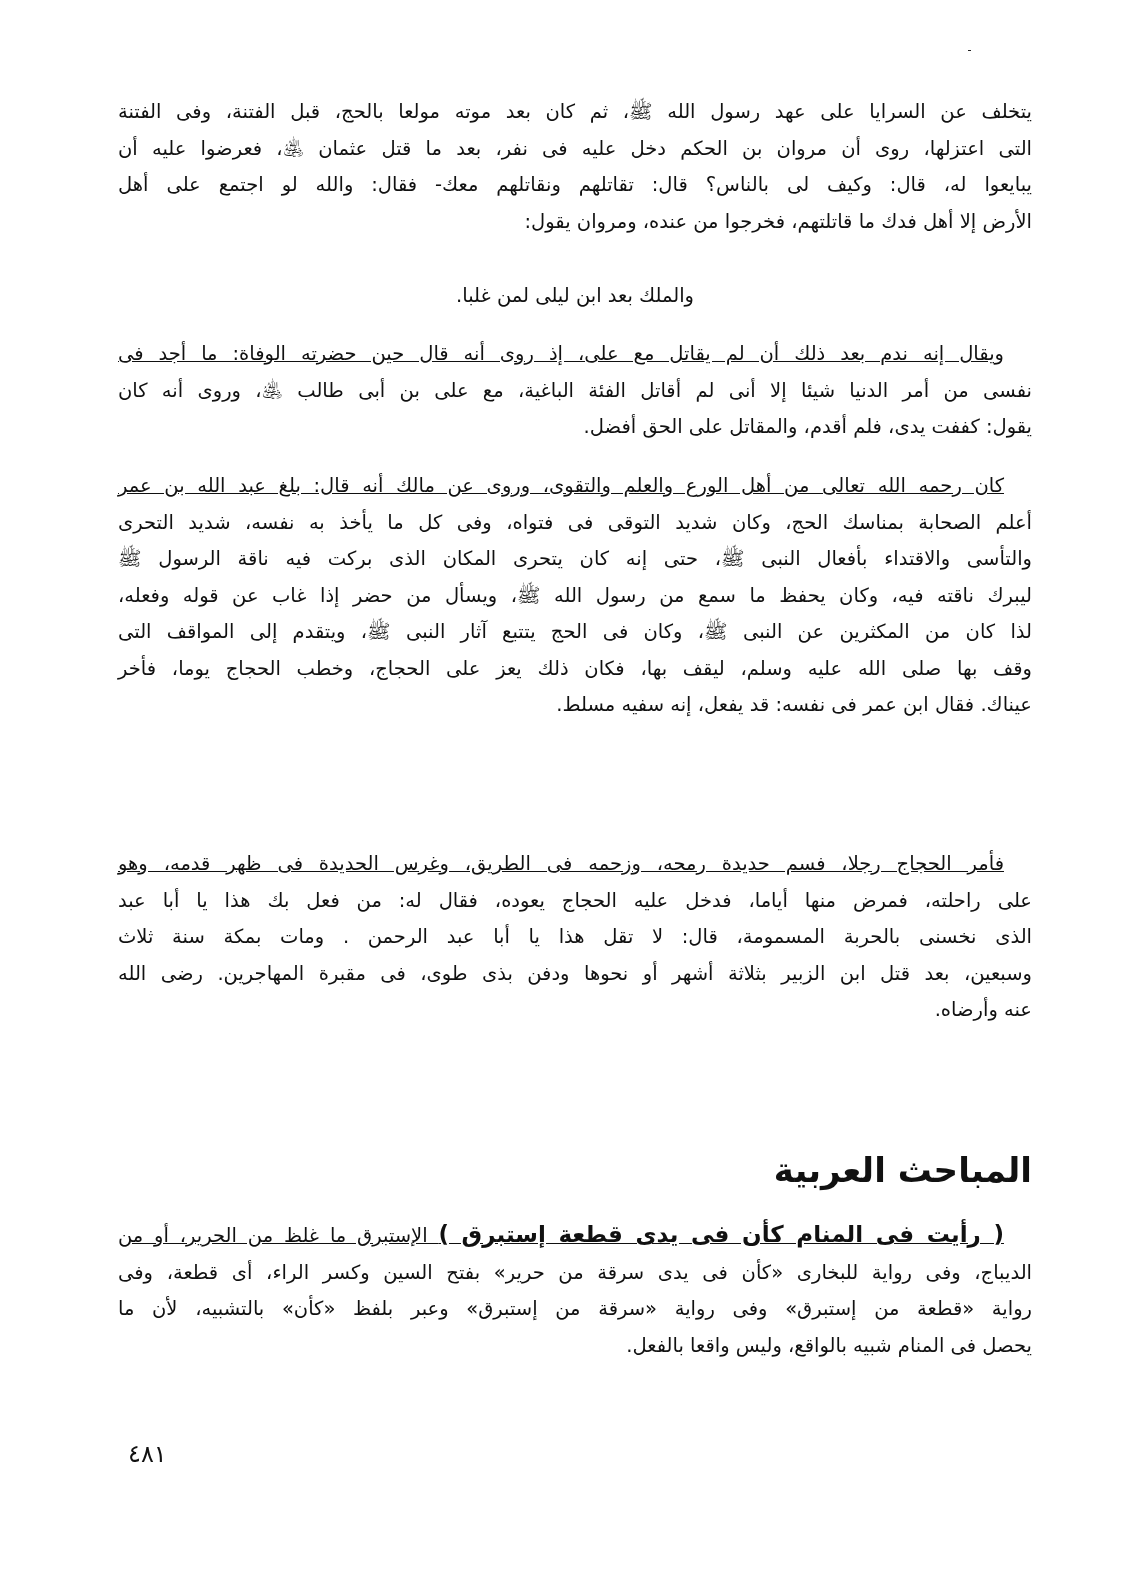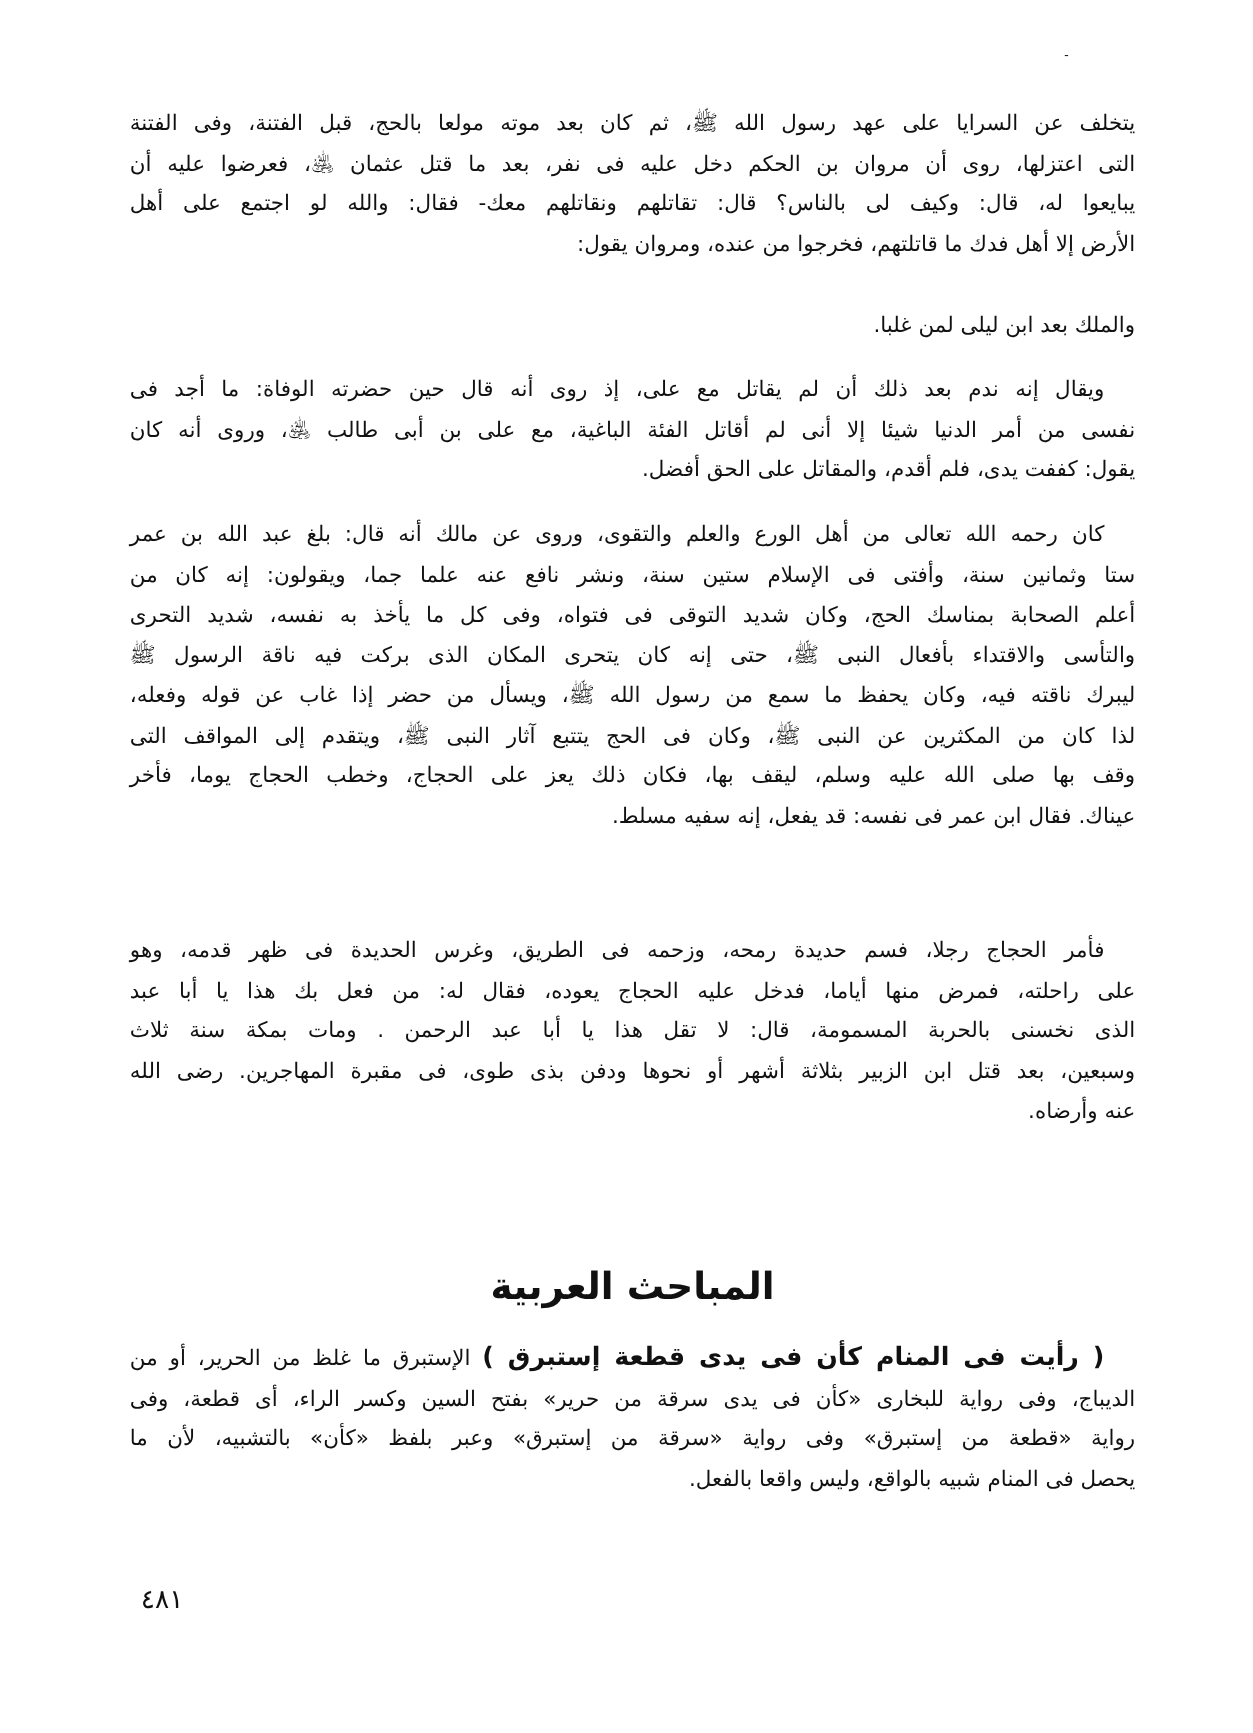--- a/index.html
+++ b/index.html
@@ -4,27 +4,27 @@
 <style>
   html, body { margin: 0; padding: 0; background: #ffffff; }
   body { width: 1139px; height: 1575px; position: relative; overflow: hidden;
          font-family: "DejaVu Sans", "Liberation Sans", sans-serif; color: #111; }
   .page { position: absolute; left: 118px; top: 0; width: 914px; height: 1248px; direction: rtl; }
   .mark { position: absolute; left: 850px; top: 50px; width: 3px; height: 1px; background:#222; }
   .para { position: absolute; right: 0; width: 914px; font-size: 19.5px; line-height: 36.5px;
           text-align: justify; text-align-last: right; margin: 0; }
   .para .line { display: block; text-align: justify; text-align-last: justify; white-space: nowrap; }
   .para .line.last { text-align-last: right; }
-  .indent { padding-right: 28px; }
+  .indent { padding-right: 28px; text-decoration: underline; }
   #p1 { top: 94px; }
-  .verse { position: absolute; top: 284px; left: 0; right: 0; font-size: 19.5px; }
+  .verse { position: absolute; top: 284px; left: 0; right: 0; text-align: center; font-size: 19.5px; }
   #p2 { top: 336px; }
   #p3 { top: 468px; }
   #p4 { top: 846px; }
-  .heading { position: absolute; top: 1122px; left: 0; right: 0; text-align: center;
+  .heading { position: absolute; top: 1122px; left: 0; right: 0; 
              font-size: 34px; font-weight: bold; }
   #p5 { top: 1216px; }
   .bold-lead { font-weight: bold; font-size: 23px; }
   .pagenum { position: absolute; left: 128px; top: 1440px; font-size: 24px; direction: rtl; }
 </style>
 </head>
 <body>
 
 <div class="page">
   <div class="mark"></div>
@@ -39,21 +39,20 @@
   <div class="verse">والملك بعد ابن ليلى لمن غلبا.</div>
 
   <p class="para" id="p2">
     <span class="line indent">ويقال إنه ندم بعد ذلك أن لم يقاتل مع على، إذ روى أنه قال حين حضرته الوفاة: ما أجد فى</span>
     <span class="line">نفسى من أمر الدنيا شيئا إلا أنى لم أقاتل الفئة الباغية، مع على بن أبى طالب ﵁، وروى أنه كان</span>
     <span class="line last">يقول: كففت يدى، فلم أقدم، والمقاتل على الحق أفضل.</span>
   </p>
 
   <p class="para" id="p3">
     <span class="line indent">كان رحمه الله تعالى من أهل الورع والعلم والتقوى، وروى عن مالك أنه قال: بلغ عبد الله بن عمر</span>
-    <span class="line">ستا وثمانين سنة، وأفتى فى الإسلام ستين سنة، ونشر نافع عنه علما جما، ويقولون: إنه كان من</span>
     <span class="line">أعلم الصحابة بمناسك الحج، وكان شديد التوقى فى فتواه، وفى كل ما يأخذ به نفسه، شديد التحرى</span>
     <span class="line">والتأسى والاقتداء بأفعال النبى ﷺ، حتى إنه كان يتحرى المكان الذى بركت فيه ناقة الرسول ﷺ</span>
     <span class="line">ليبرك ناقته فيه، وكان يحفظ ما سمع من رسول الله ﷺ، ويسأل من حضر إذا غاب عن قوله وفعله،</span>
     <span class="line">لذا كان من المكثرين عن النبى ﷺ، وكان فى الحج يتتبع آثار النبى ﷺ، ويتقدم إلى المواقف التى</span>
     <span class="line">وقف بها صلى الله عليه وسلم، ليقف بها، فكان ذلك يعز على الحجاج، وخطب الحجاج يوما، فأخر</span>
     <span class="line last">عيناك. فقال ابن عمر فى نفسه: قد يفعل، إنه سفيه مسلط.</span>
   </p>
 
   <p class="para" id="p4">
     <span class="line indent">فأمر الحجاج رجلا، فسم حديدة رمحه، وزحمه فى الطريق، وغرس الحديدة فى ظهر قدمه، وهو</span>

